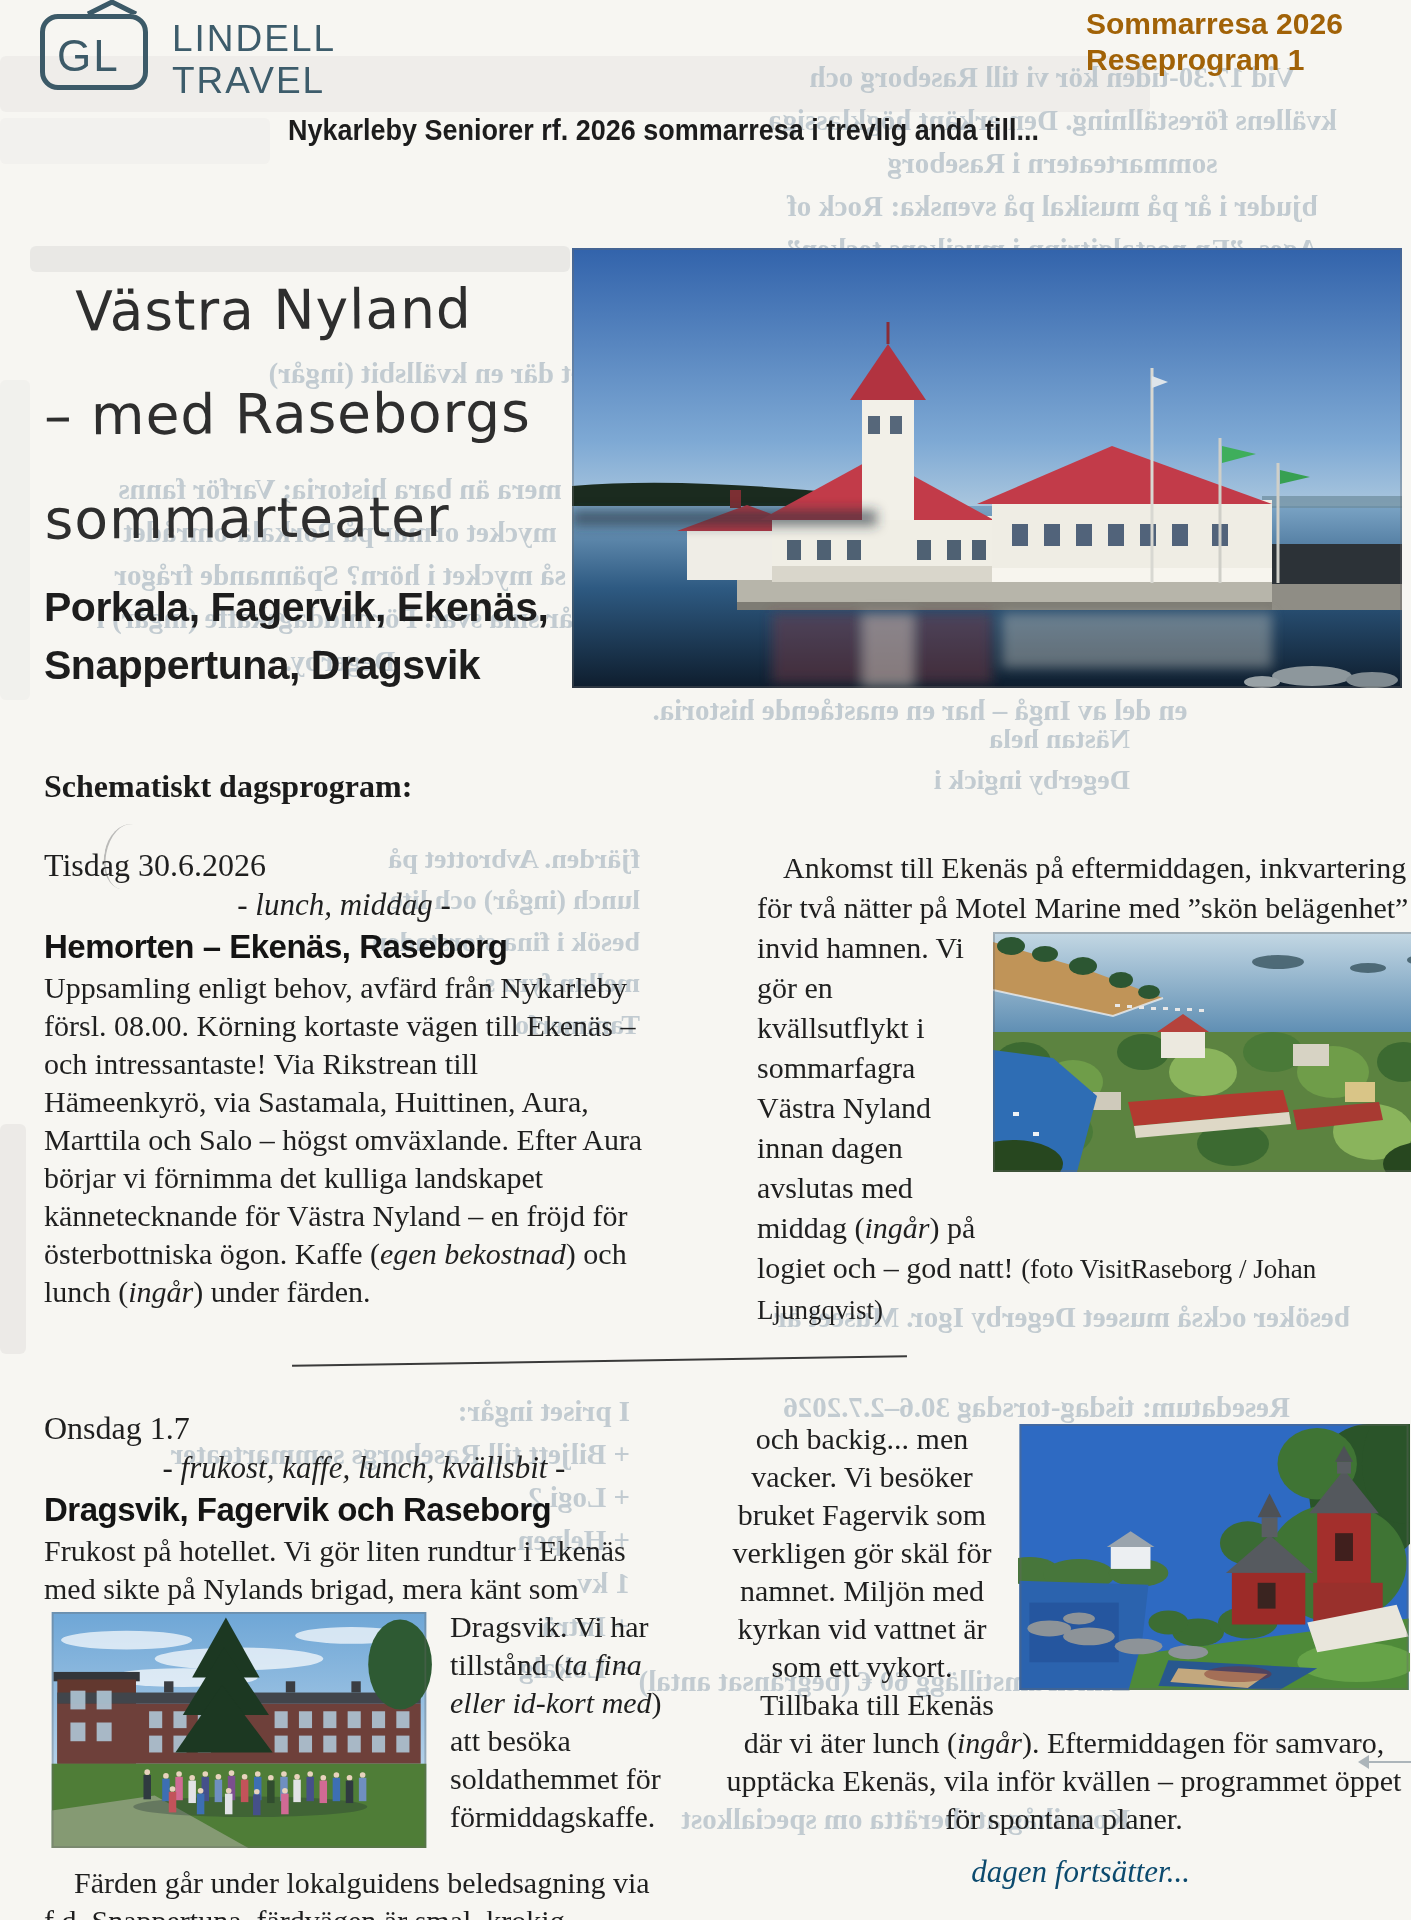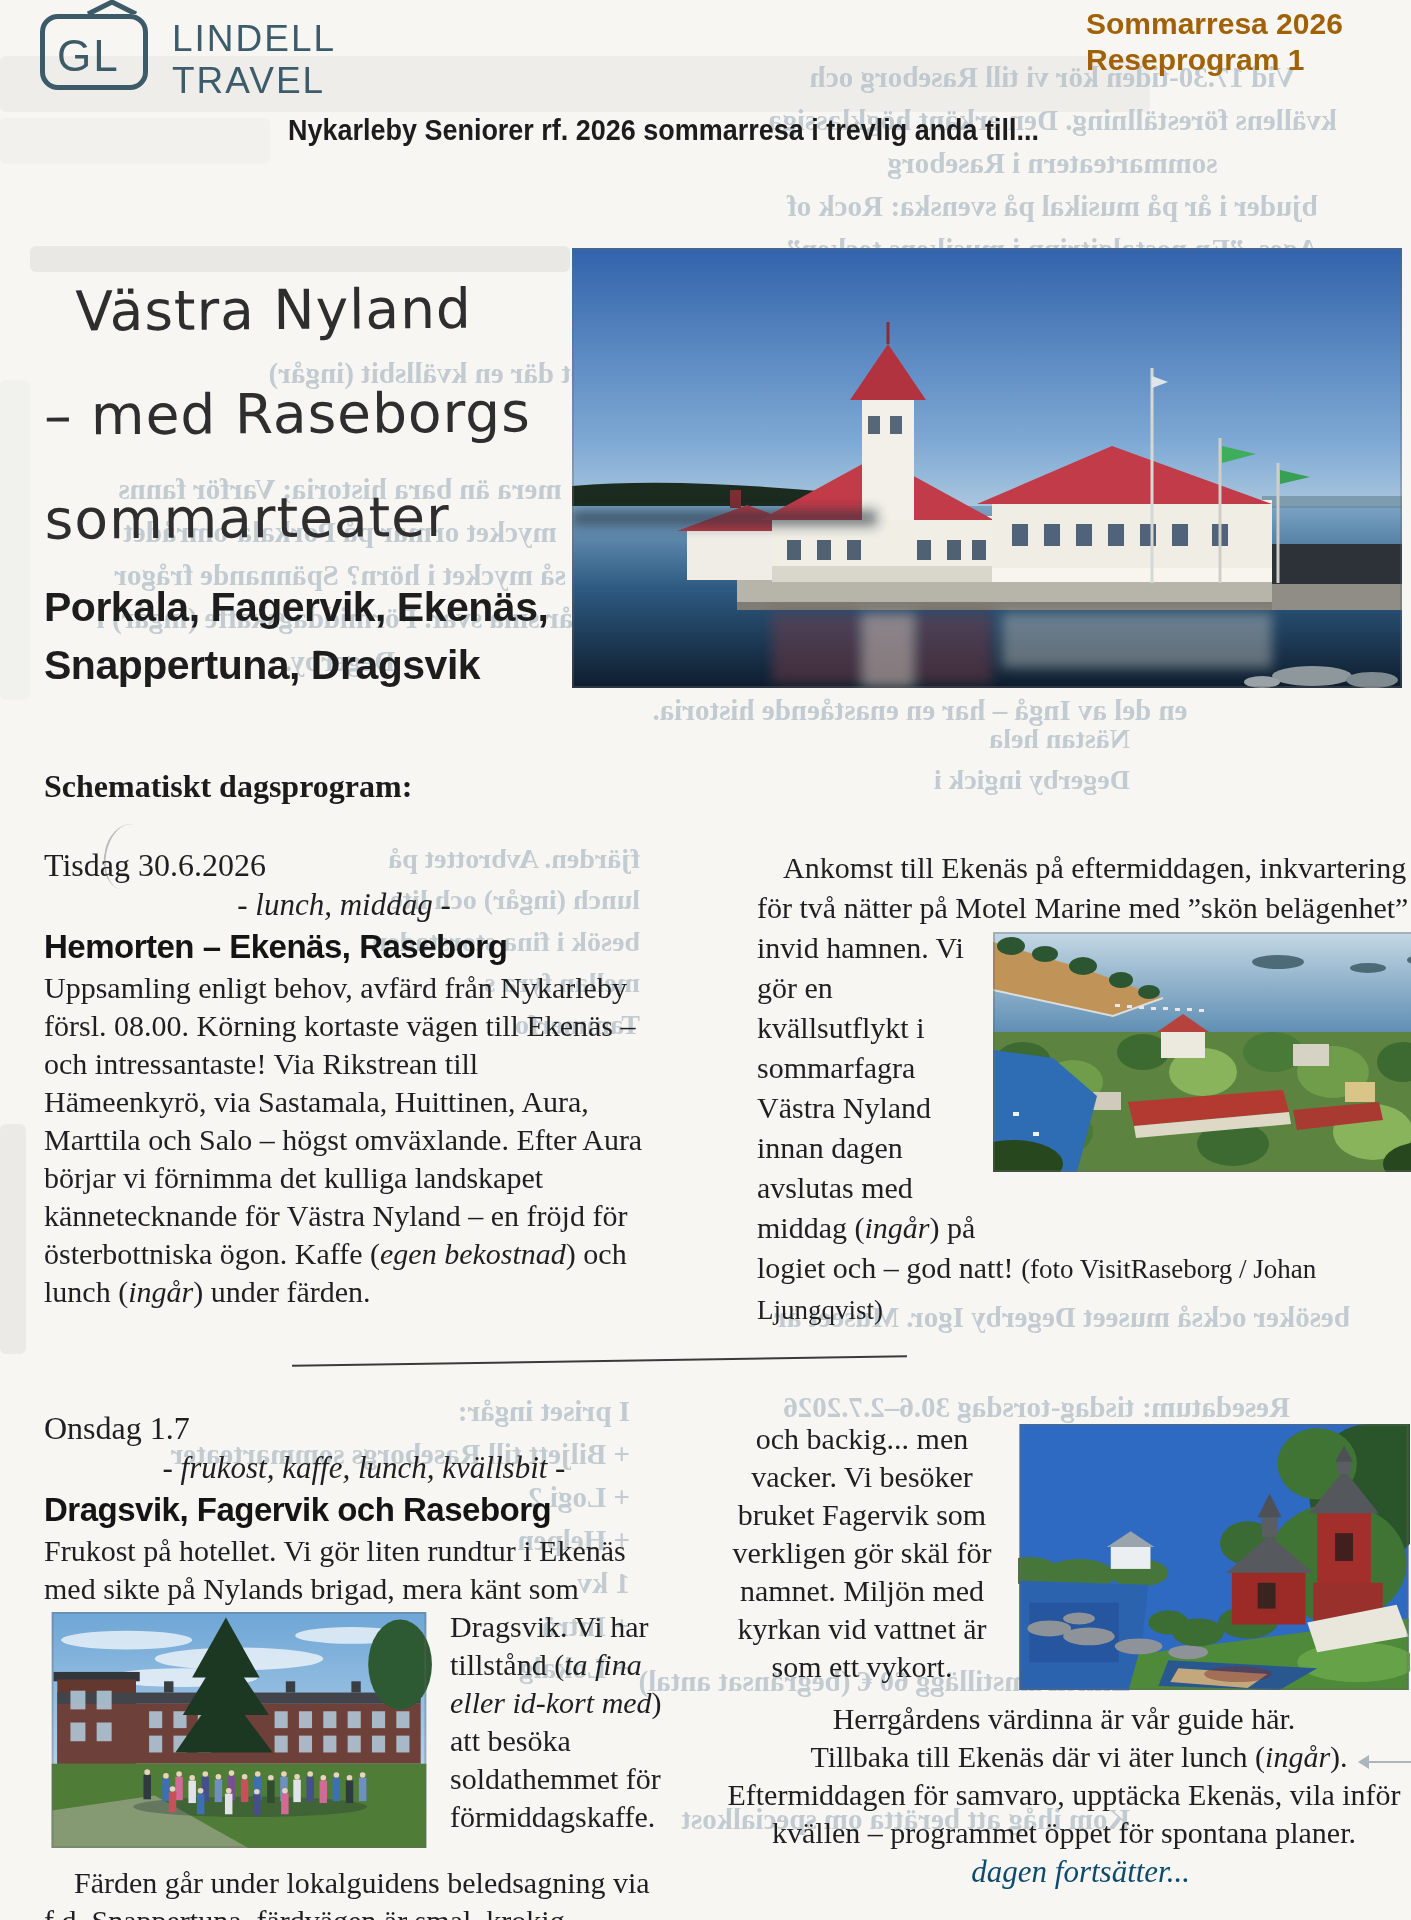--- a/index.html
+++ b/index.html
@@ -507,21 +507,20 @@
         <rect x="320" y="38" width="14" height="12" fill="#5a5e63"></rect>
         <path d="M318,38 L327,22 L336,38 Z" fill="#4d5156"></path>
         <rect x="318" y="110" width="18" height="28" fill="#401f1d"></rect>
         <rect x="296" y="160" width="70" height="40" fill="#99302c"></rect>
         <path d="M290,200 L380,182 L392,214 L300,230 Z" fill="#e9e6dc"></path>
         <ellipse cx="220" cy="252" rx="34" ry="8" fill="#7e2a28" opacity=".45"></ellipse>
         <rect x="1" y="1" width="390" height="266" fill="none" stroke="#666" stroke-opacity=".35" stroke-width="2"></rect>
       </svg>
     </span><span>och backig... men vacker. Vi besöker bruket Fagervik som verkligen gör skäl för namnet. Miljön med kyrkan vid vattnet är som ett vykort.</span>
   </div>
-  <p class="body-t clr" style="margin:0">Herrgårdens värdinna är vår guide här.</p>
   <p class="body-t p-ind"><span>Tillbaka till Ekenäs där vi äter lunch (</span><span class="ital">ingår</span><span>). Eftermiddagen för samvaro, upptäcka Ekenäs, vila inför kvällen – programmet öppet för spontana planer.</span>
   </p>
 </div>
 
 <div class="abs continuation">dagen fortsätter...</div>
 
 <div class="abs edge-arrow">
   <div class="shaft"></div>
     <div class="head"></div>
 </div>

